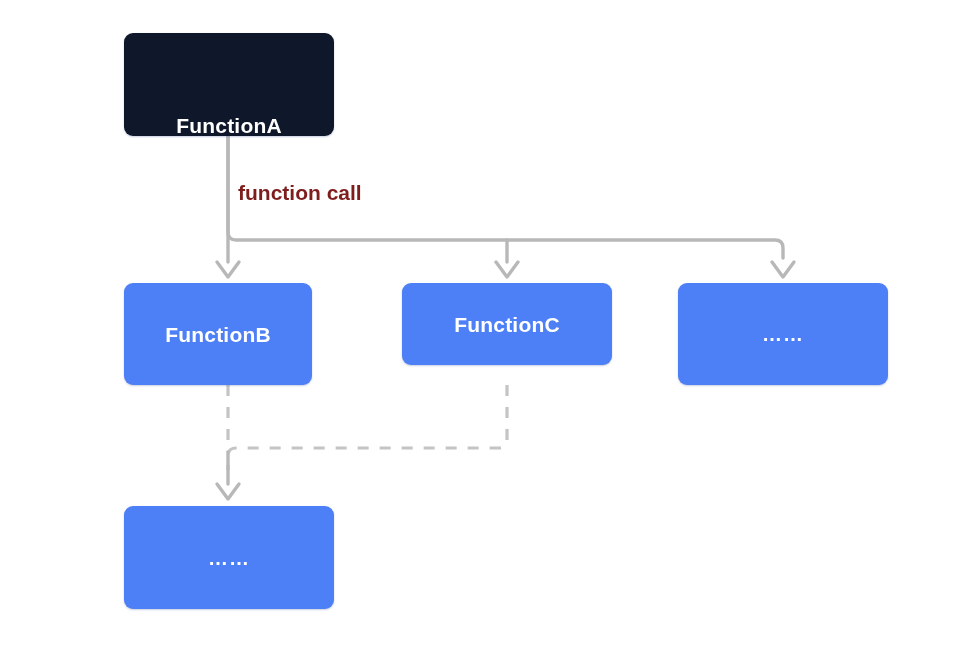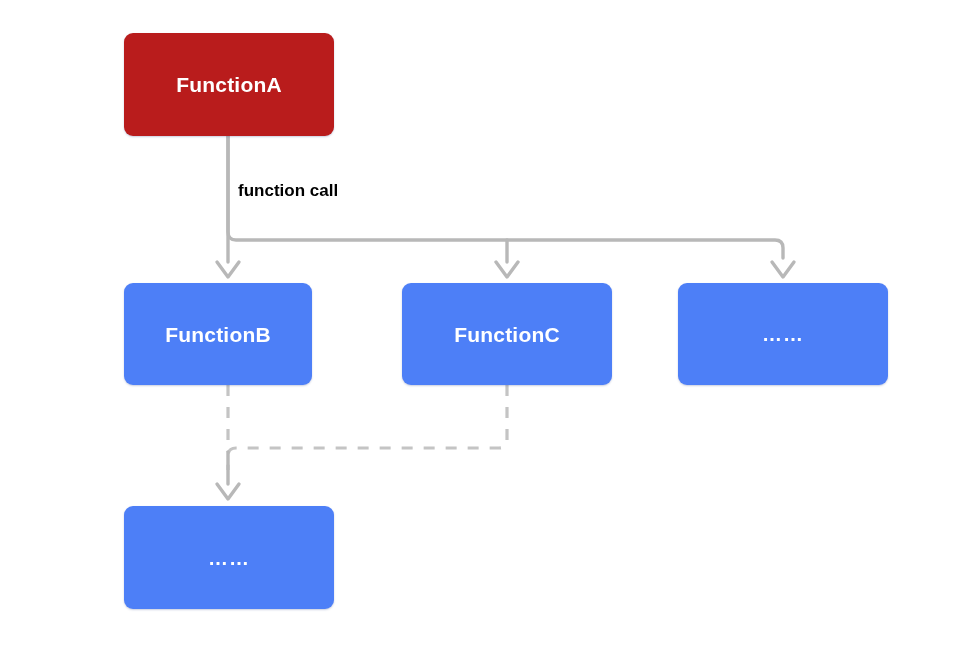--- a/index.html
+++ b/index.html
@@ -42,23 +42,23 @@
     display: block;
     line-height: 1;
     white-space: nowrap;
   }
   .ellipsis-label {
     font-size: 20px;
     letter-spacing: 1px;
   }
   .edge-label {
     position: absolute;
-    font-size: 17px;
+    font-size: 21px;
     font-weight: bold;
-    color: #000000;
+    color: #7f1d1d;
     white-space: nowrap;
     z-index: 3;
   }
 </style>
 </head>
 <body>
 
 <div id="canvas">
 
   <svg id="edges" viewBox="0 0 973 655" xmlns="http://www.w3.org/2000/svg">
@@ -74,29 +74,29 @@
     <path d="M 772 262 L 783 277 L 794 262" fill="none" stroke="#b8b8b8" stroke-width="3.4" stroke-linecap="round" stroke-linejoin="round"></path>
 
     <path d="M 507 385 L 507 440 Q 507 448 499 448 L 236 448 Q 228 448 228 456 L 228 470" fill="none" stroke="#c4c4c4" stroke-width="3.2" stroke-linecap="butt" stroke-dasharray="11 11"></path>
 
     <path d="M 228 385 L 228 452" fill="none" stroke="#c4c4c4" stroke-width="3.2" stroke-linecap="butt" stroke-dasharray="11 11"></path>
 
     <path d="M 228 452 L 228 484" fill="none" stroke="#b8b8b8" stroke-width="3.4" stroke-linecap="round"></path>
     <path d="M 217 484 L 228 499 L 239 484" fill="none" stroke="#b8b8b8" stroke-width="3.4" stroke-linecap="round" stroke-linejoin="round"></path>
   </svg>
 
-  <div class="node" style="left:124px; top:33px; width:210px; height:103px; background:#b91c1c;">
+  <div class="node" style="left:124px; top:33px; width:210px; height:103px; background:#0f172a;align-items:flex-end;">
     <span class="node-label">FunctionA</span>
   </div>
 
   <div class="node" style="left:124px; top:283px; width:188px; height:102px; background:#4d7ff7;">
     <span class="node-label">FunctionB</span>
   </div>
 
-  <div class="node" style="left:402px; top:283px; width:210px; height:102px; background:#4d7ff7;">
+  <div class="node" style="left:402px; top:283px; width:210px; height:82px; background:#4d7ff7;">
     <span class="node-label">FunctionC</span>
   </div>
 
   <div class="node" style="left:678px; top:283px; width:210px; height:102px; background:#4d7ff7;">
     <span class="node-label ellipsis-label">……</span>
   </div>
 
   <div class="node" style="left:124px; top:506px; width:210px; height:103px; background:#4d7ff7;">
     <span class="node-label ellipsis-label">……</span>
   </div>

